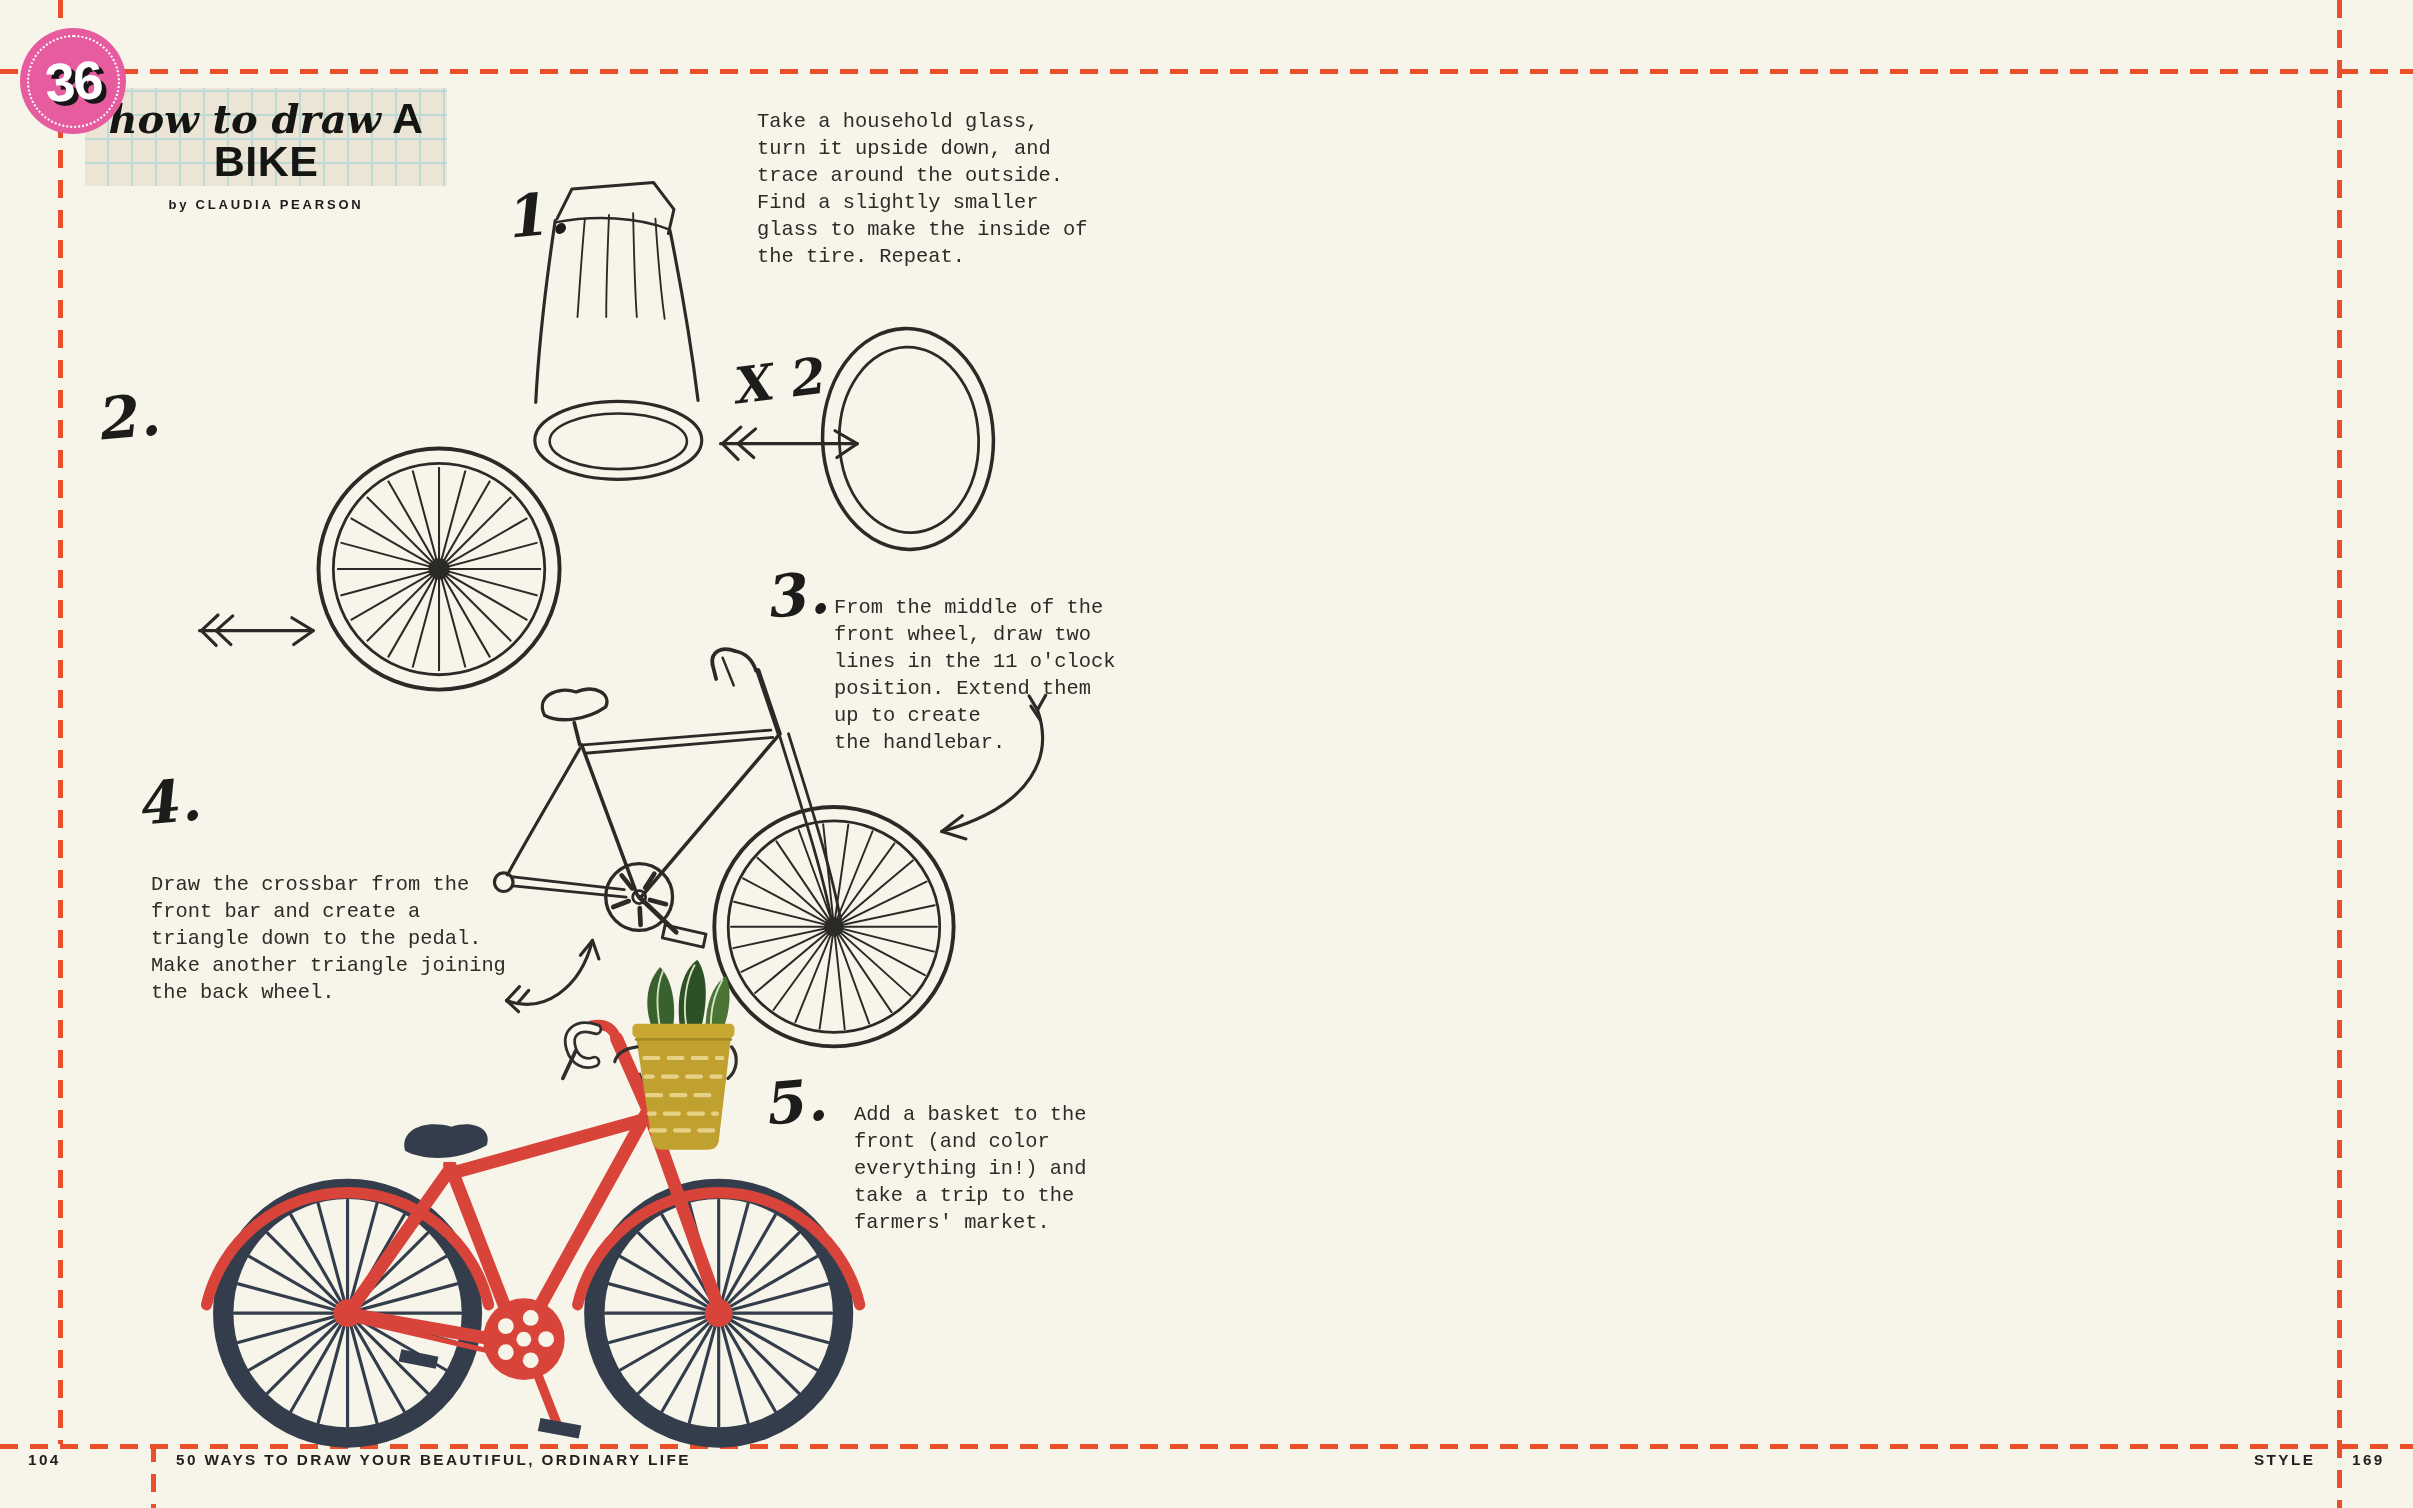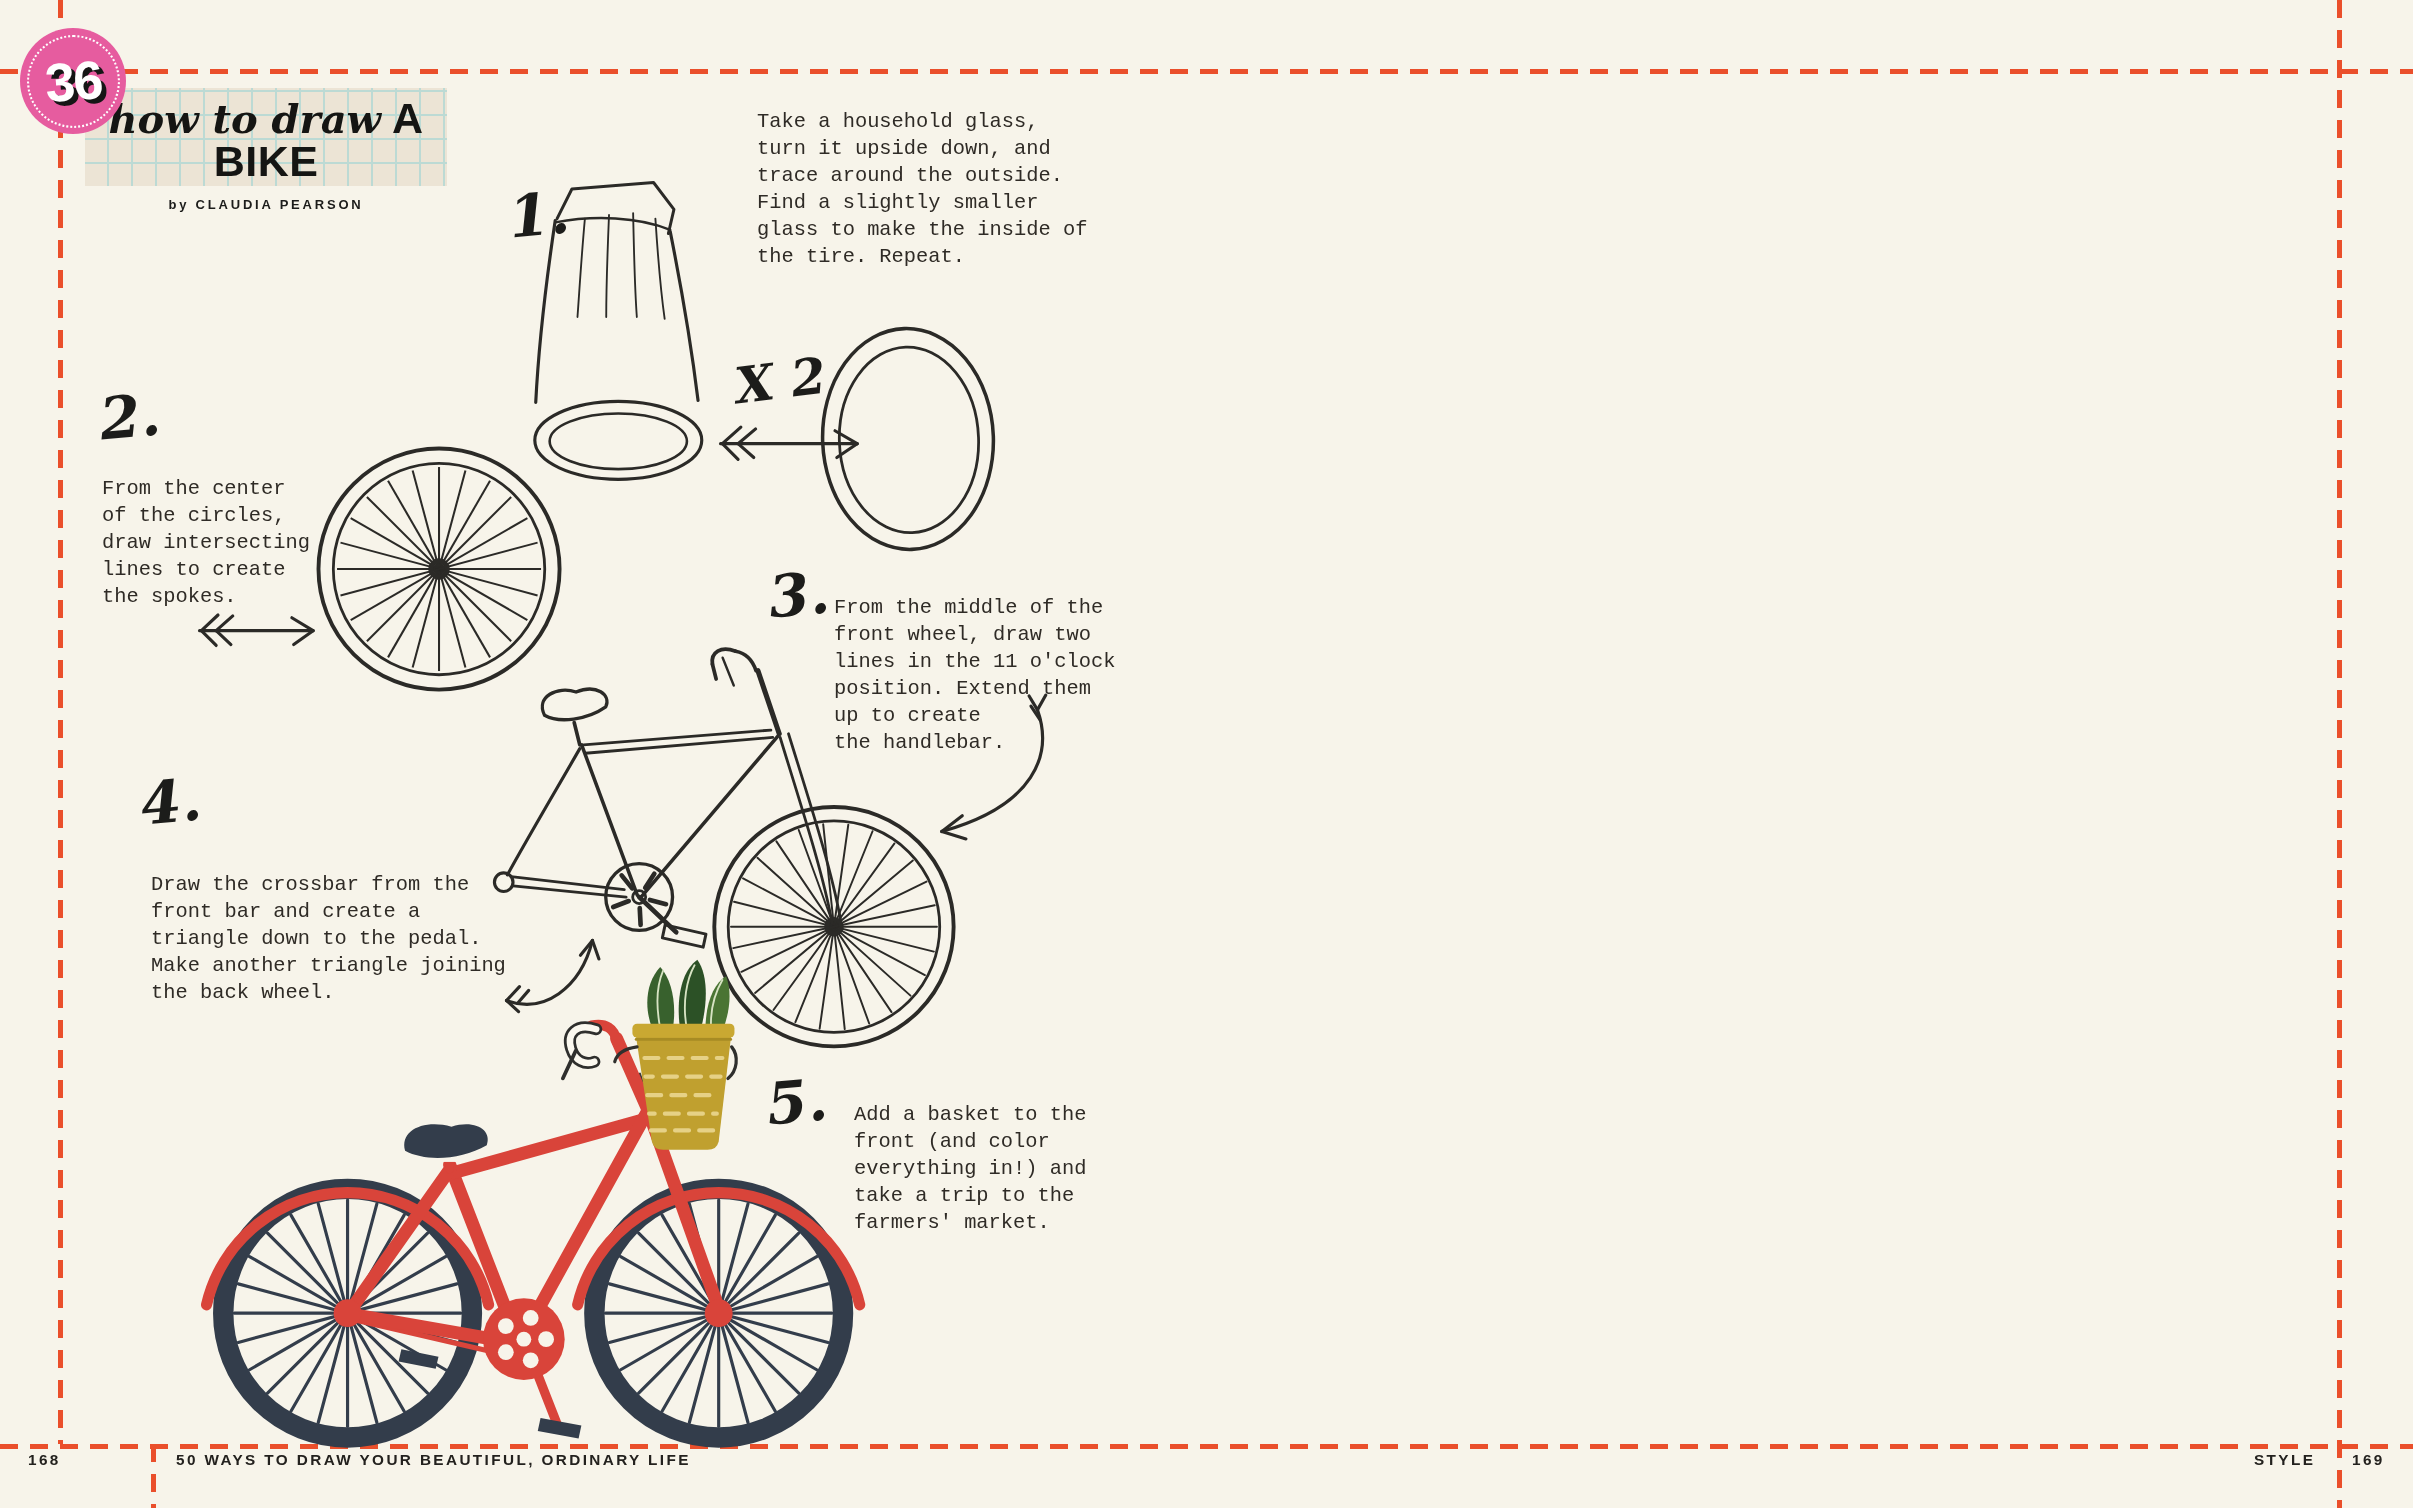--- a/index.html
+++ b/index.html
@@ -64,25 +64,20 @@
   <div class="stepnum" style="left:769px;top:566px">3.</div>
   <div class="stepnum" style="left:141px;top:773px">4.</div>
   <div class="stepnum" style="left:767px;top:1073px">5.</div>
 
   <div class="typewriter" style="left:757px;top:108px">Take a household glass,
 turn it upside down, and
 trace around the outside.
 Find a slightly smaller
 glass to make the inside of
 the tire. Repeat.</div>
-  <div class="typewriter" style="left:102px;top:475px">From the center
-of the circles,
-draw intersecting
-lines to create
-the spokes.</div>
   <div class="typewriter" style="left:834px;top:594px">From the middle of the
 front wheel, draw two
 lines in the 11 o'clock
 position. Extend them
 up to create
 the handlebar.</div>
   <div class="typewriter" style="left:151px;top:871px">Draw the crossbar from the
 front bar and create a
 triangle down to the pedal.
 Make another triangle joining
@@ -328,19 +323,19 @@
         <path d="M521,148 H602" stroke-dashoffset="7"></path>
         <path d="M523,168 H600"></path>
         <path d="M525,188 H598" stroke-dashoffset="9"></path>
         <path d="M527,206 H596"></path>
       </g>
       <path d="M512,116 C498,118 490,124 488,132" stroke="#2f2f2d" stroke-width="3.5"></path>
       <path d="M614,116 C622,126 620,142 610,150" stroke="#2f2f2d" stroke-width="3.5"></path>
     </g>
   </svg>
 
-  <div class="foot" style="left:28px;top:1452px">168</div>
+  <div class="foot" style="left:28px;top:1452px">104</div>
   <div class="foot" style="left:176px;top:1452px">50 WAYS TO DRAW YOUR BEAUTIFUL, ORDINARY LIFE</div>
   <div class="foot" style="left:2254px;top:1452px">STYLE</div>
   <div class="foot" style="left:2352px;top:1452px">169</div>
 
 </div>
 
 
 </body></html>

